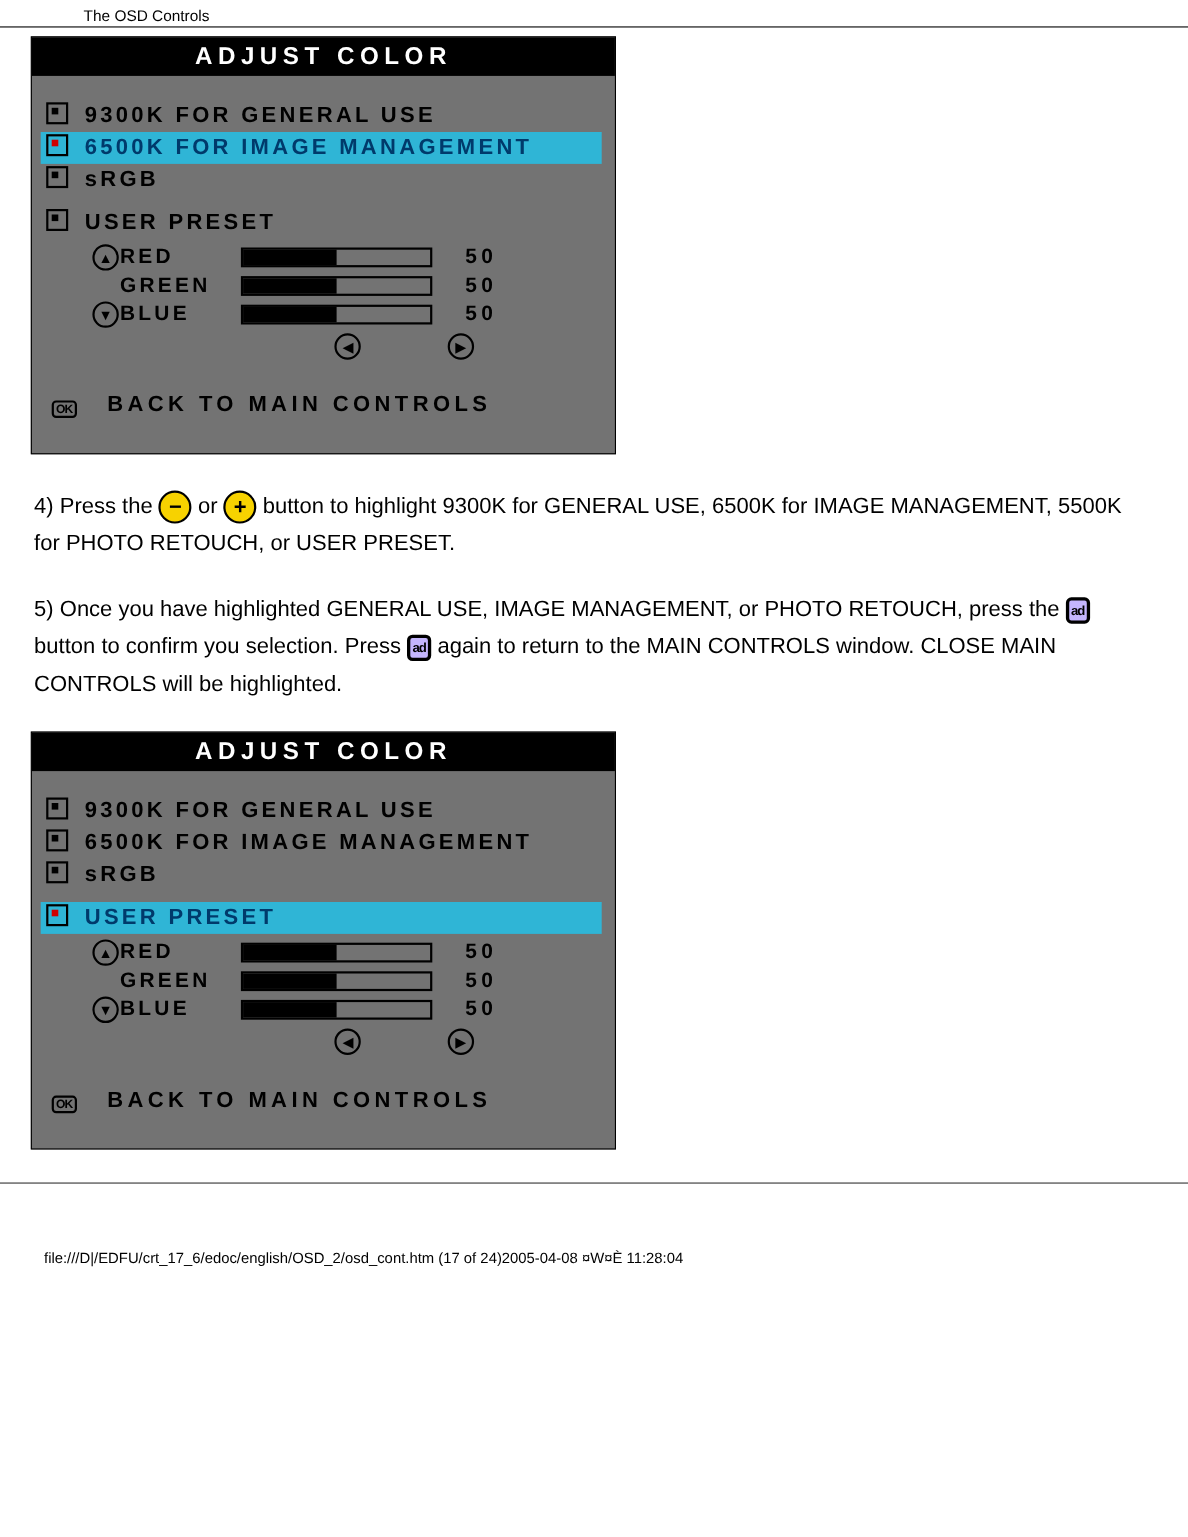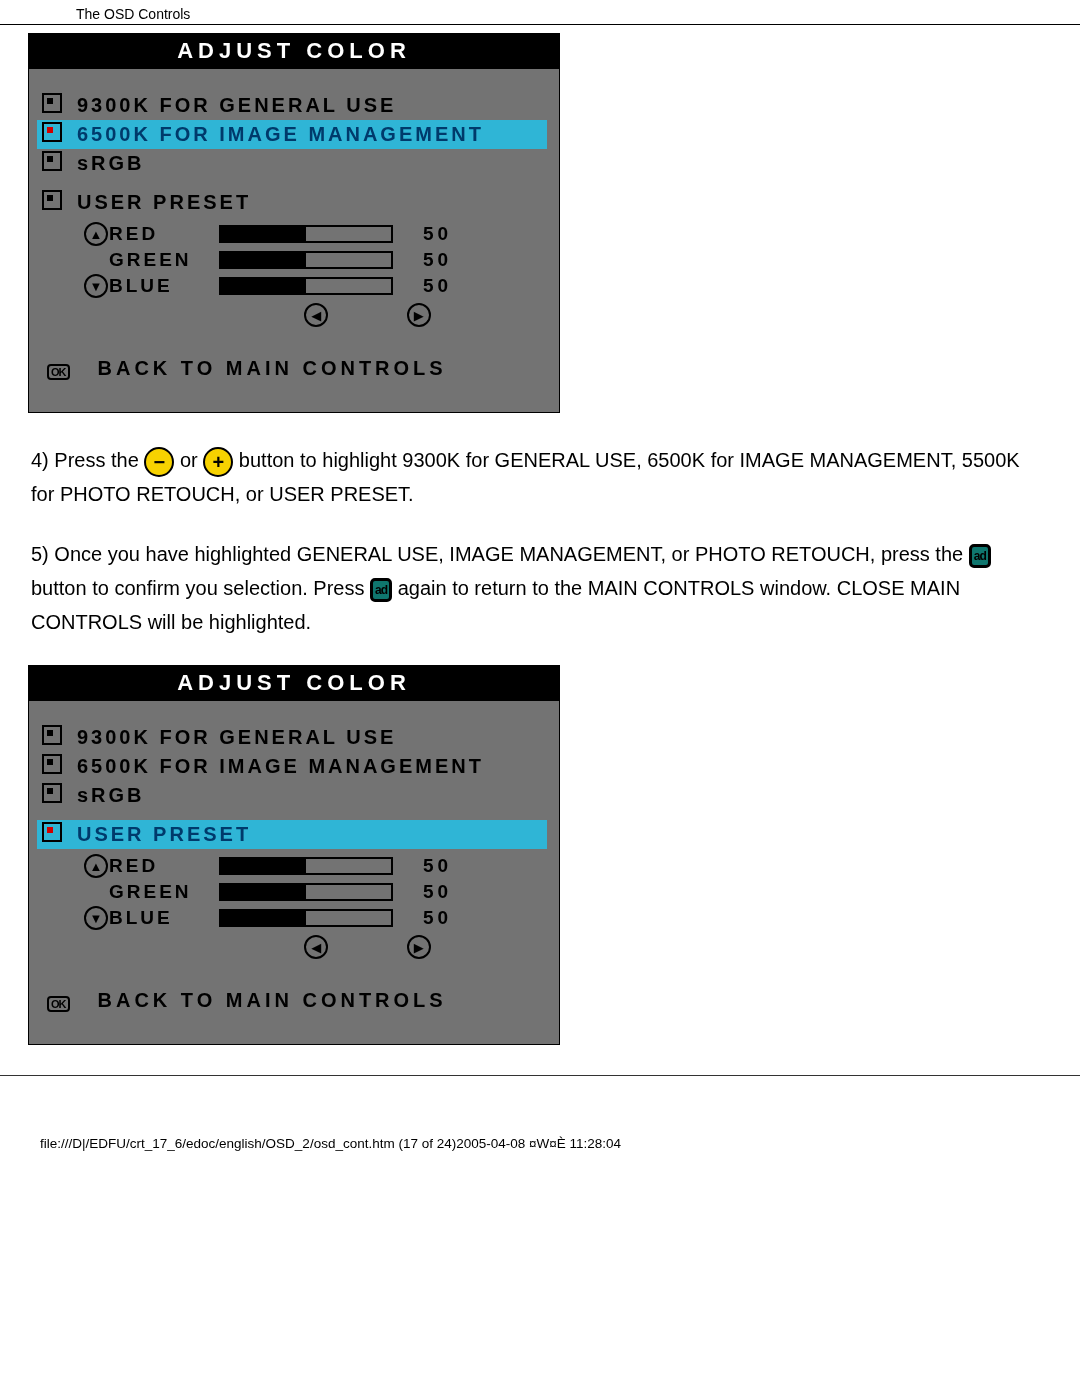--- a/index.html
+++ b/index.html
@@ -133,21 +133,21 @@
     justify-content: center;
     font-weight: bold;
     font-size: 20px;
     vertical-align: middle;
     line-height: 1;
   }
   .btn-ok {
     display: inline-flex;
     align-items: center;
     justify-content: center;
-    background: #0f766e;
+    background: #c4b5fd;
     border: 3px solid #000;
     border-radius: 5px;
     font-size: 12px;
     font-weight: bold;
     padding: 0 2px;
     height: 18px;
     vertical-align: middle;
     letter-spacing: -1px;
   }
   .sq-icon {

